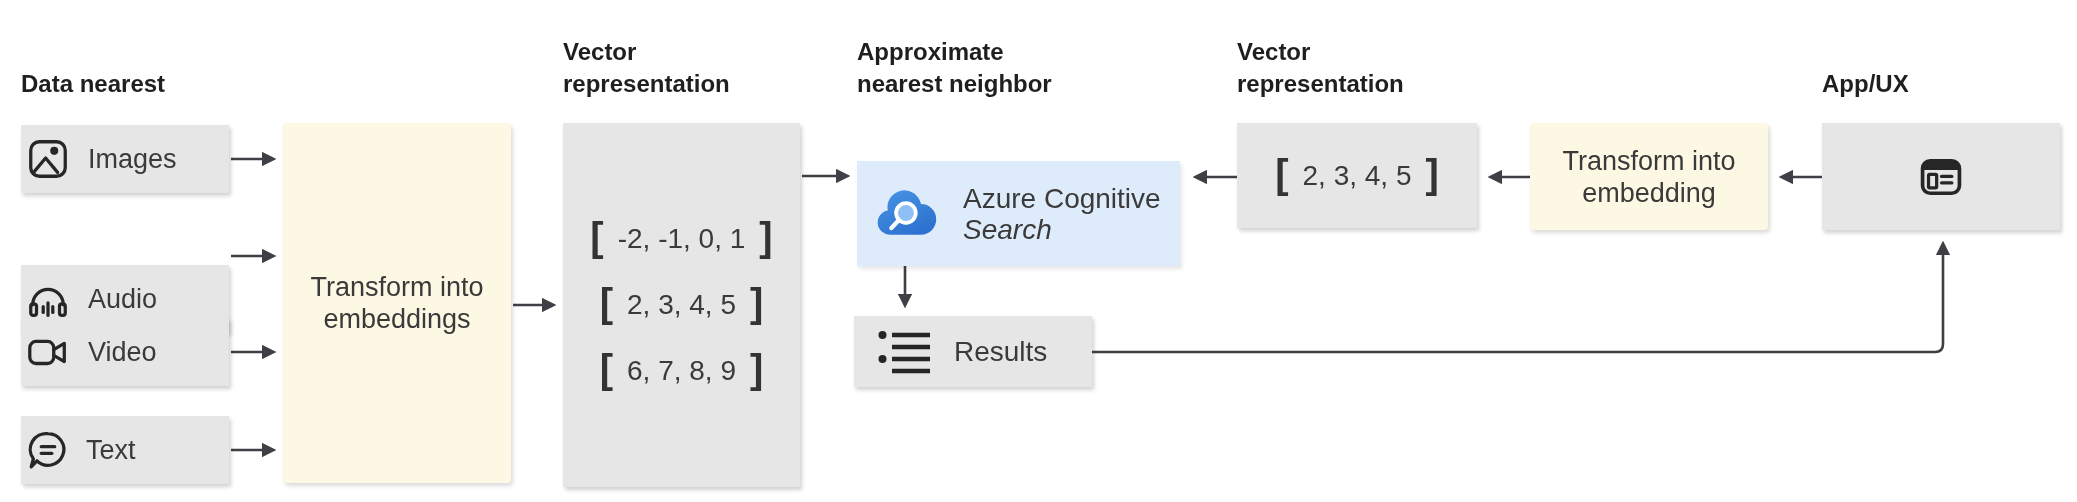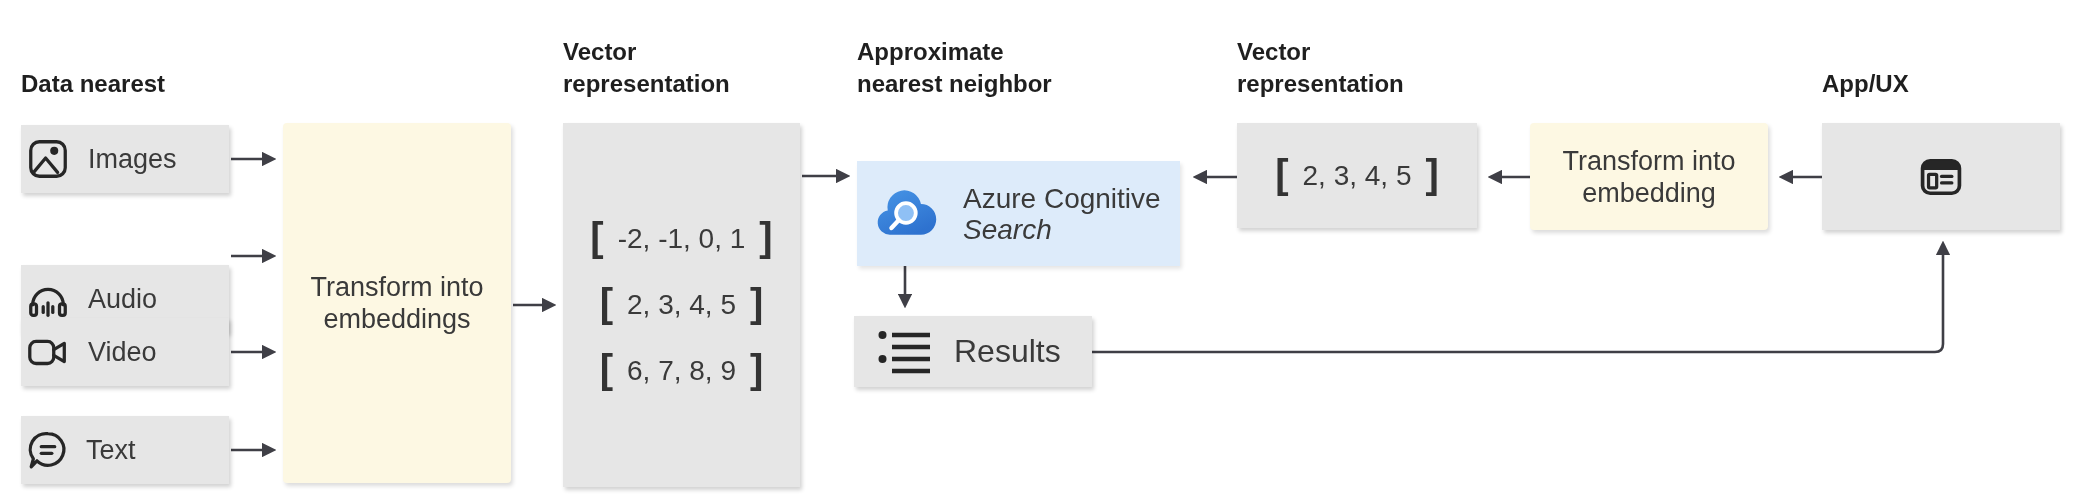--- a/index.html
+++ b/index.html
@@ -25,21 +25,21 @@
 
   .vbox1{left:563px;top:123px;width:237px;height:364px;display:flex;flex-direction:column;
          justify-content:center;align-items:center;row-gap:34px;}
   .vrow{display:flex;align-items:center;justify-content:center;font-size:28px;color:var(--label-text);white-space:nowrap;}
   .br{font-weight:bold;font-size:40px;line-height:0;padding:0 14px;color:#333333;position:relative;top:-2px;}
 
   .azure{left:857px;top:123px;width:323px;height:105px;background:var(--box-blue);
          display:flex;align-items:center;gap:24px;padding-left:14px;
          font-size:28px;line-height:31px;color:var(--label-text);box-shadow:2px 3px 4px rgba(0,0,0,.10);margin-top:38px;}
   .results{left:854px;top:316px;width:238px;height:71px;display:flex;align-items:center;gap:20px;
-           padding-left:24px;font-size:32px;color:var(--label-text);}
+           padding-left:24px;font-size:28px;color:var(--label-text);}
   .vbox2{left:1237px;top:123px;width:240px;height:105px;}
   .yellow2{left:1530px;top:123px;width:238px;height:107px;}
   .appbox{left:1822px;top:123px;width:238px;height:107px;}
 
   .icon{flex:0 0 auto;display:block;}
 </style>
 </head>
 <body>
 
 <div class="canvas">

